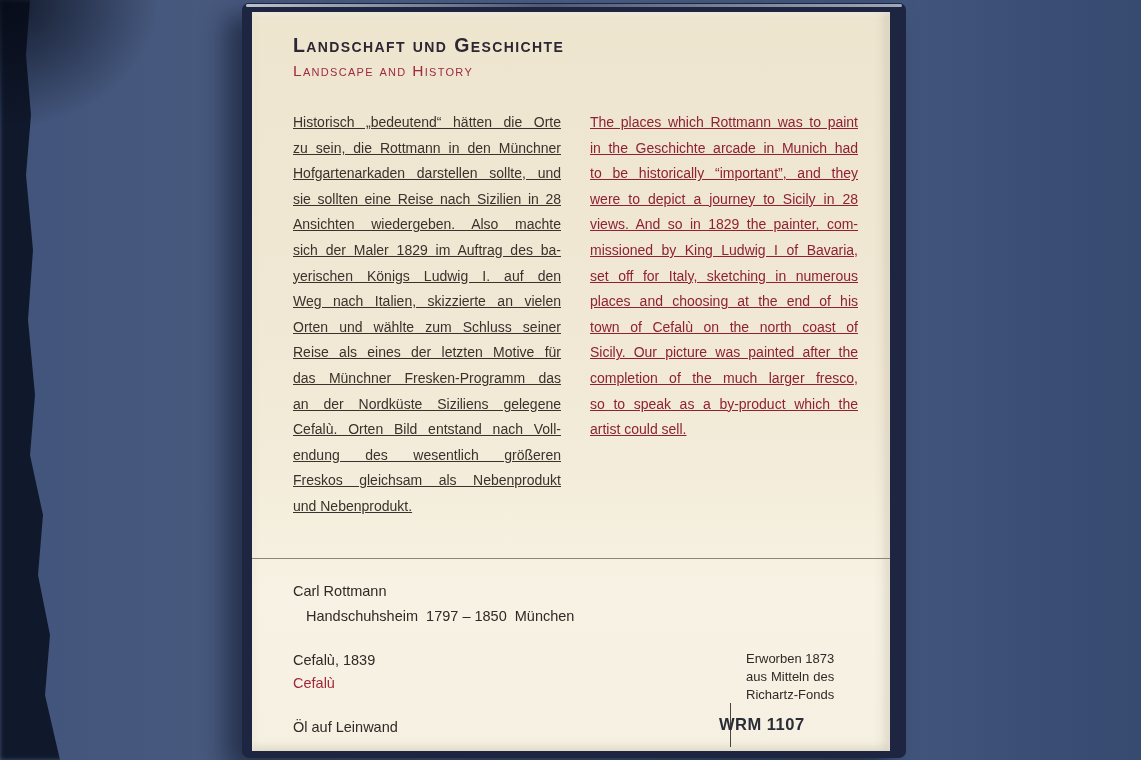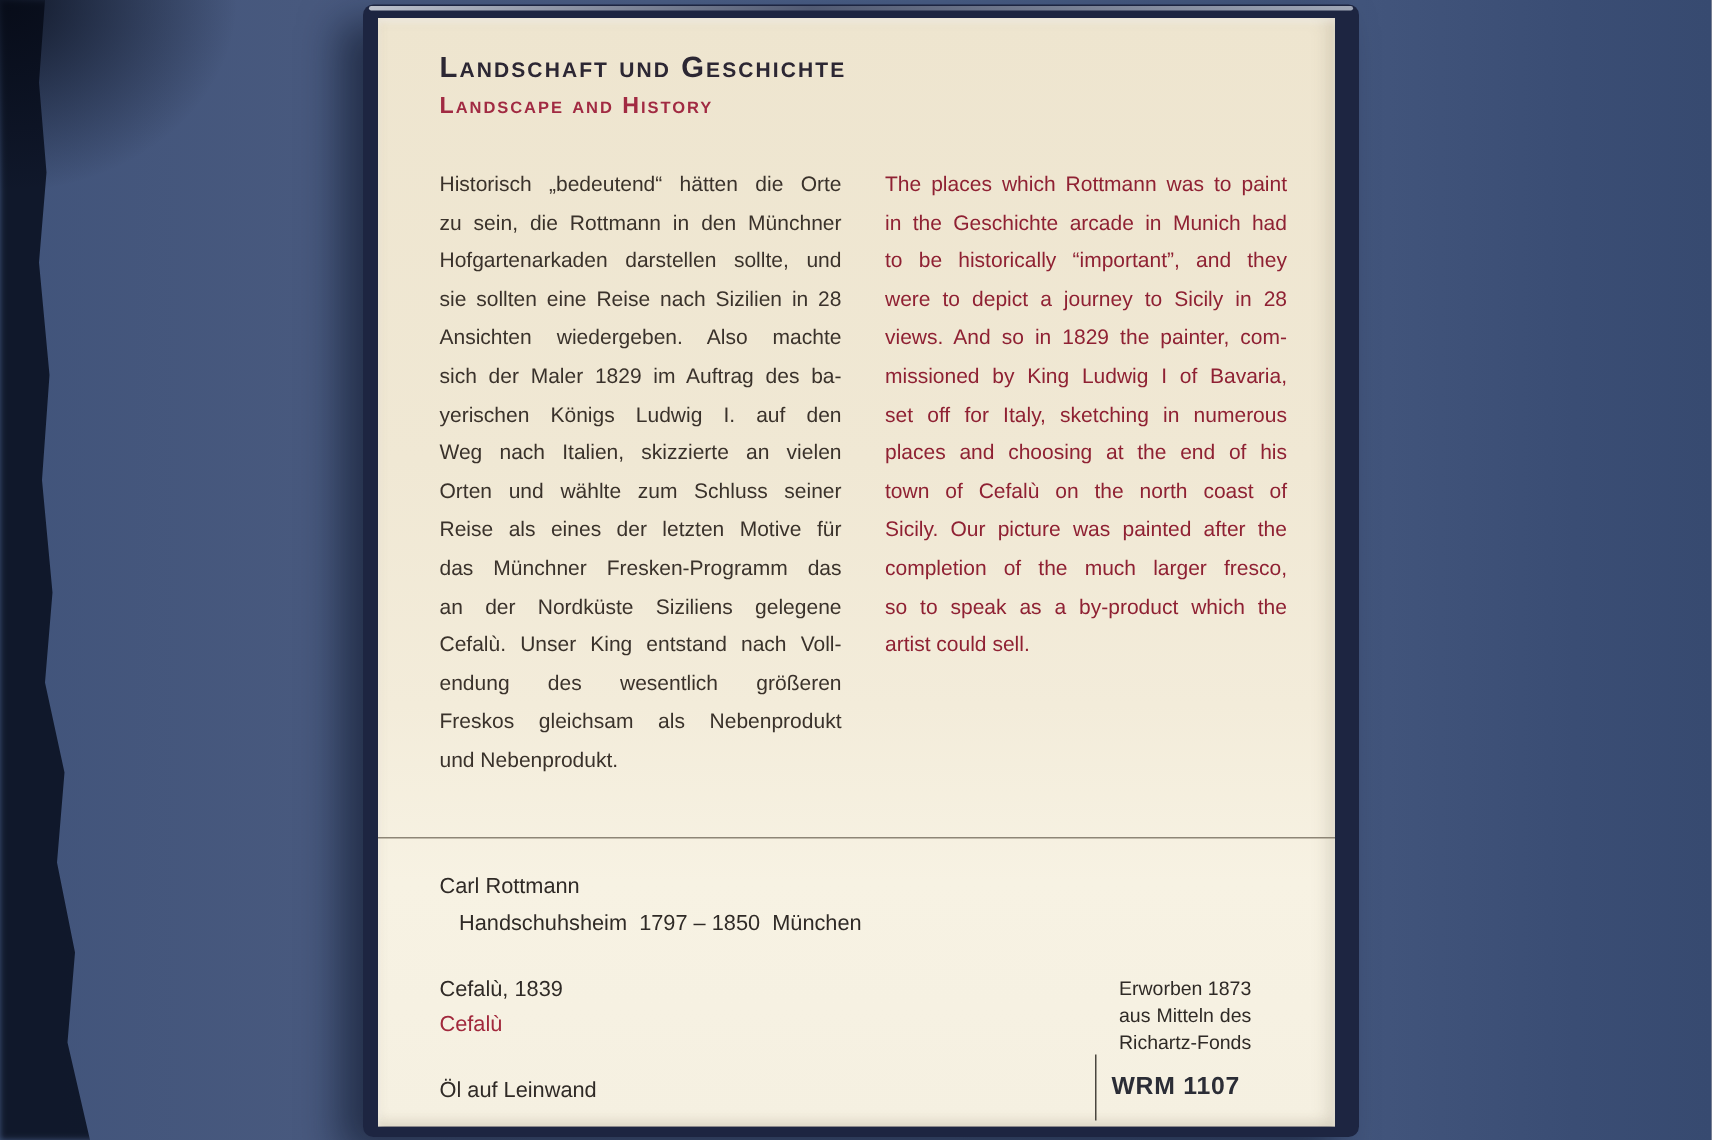--- a/index.html
+++ b/index.html
@@ -84,33 +84,34 @@
     font-variant: small-caps;
     letter-spacing: 1.4px;
     color: #2c2733;
   }
   .title-en {
     position: absolute;
     left: 41px; top: 49px;
     margin: 0;
     font-size: 15.5px;
     line-height: 20px;
-    font-weight: 700;
+    font-weight: 400;
     font-variant: small-caps;
     letter-spacing: 1.3px;
     color: #a12a42;
   }
 
   
   .col {
     position: absolute;
     top: 98px;
     width: 268px;
     font-size: 14px;
     line-height: 25.6px;
+    text-decoration: underline;
   }
   .col-de { left: 41px;  color: #3a322b; }
   .col-en { left: 338px; color: #8f2133; }
   .tline {
     white-space: nowrap;
     text-align: justify;
     text-align-last: justify;
   }
   .tline.last { text-align-last: left; }
 
@@ -160,21 +161,21 @@
     color: #2f2a26;
   }
   .inv-rule {
     position: absolute;
     left: 478px; top: 691px;
     width: 0; height: 44px;
     border-left: 1.5px solid #4a463f;
   }
   .inventory {
     position: absolute;
-    left: 489px; top: 703px;
+    left: 467px; top: 703px;
     font-size: 16.5px;
     font-weight: 700;
     letter-spacing: 0.5px;
     color: #2b2d36;
   }
 </style>
 </head>
 <body>
 
 <div class="scene">
@@ -193,21 +194,21 @@
           <div class="tline">Hofgartenarkaden darstellen sollte, und</div>
           <div class="tline">sie sollten eine Reise nach Sizilien in 28</div>
           <div class="tline">Ansichten wiedergeben. Also machte</div>
           <div class="tline">sich der Maler 1829 im Auftrag des ba-</div>
           <div class="tline">yerischen Königs Ludwig I. auf den</div>
           <div class="tline">Weg nach Italien, skizzierte an vielen</div>
           <div class="tline">Orten und wählte zum Schluss seiner</div>
           <div class="tline">Reise als eines der letzten Motive für</div>
           <div class="tline">das Münchner Fresken-Programm das</div>
           <div class="tline">an der Nordküste Siziliens gelegene</div>
-          <div class="tline">Cefalù. Unser King entstand nach Voll-</div>
+          <div class="tline">Cefalù. Orten Bild entstand nach Voll-</div>
           <div class="tline">endung des wesentlich größeren</div>
           <div class="tline">Freskos gleichsam als Nebenprodukt</div>
           <div class="tline last">und Nebenprodukt.</div>
         </div>
       <div class="col col-en">
           <div class="tline">The places which Rottmann was to paint</div>
           <div class="tline">in the Geschichte arcade in Munich had</div>
           <div class="tline">to be historically “important”, and they</div>
           <div class="tline">were to depict a journey to Sicily in 28</div>
           <div class="tline">views. And so in 1829 the painter, com-</div>

